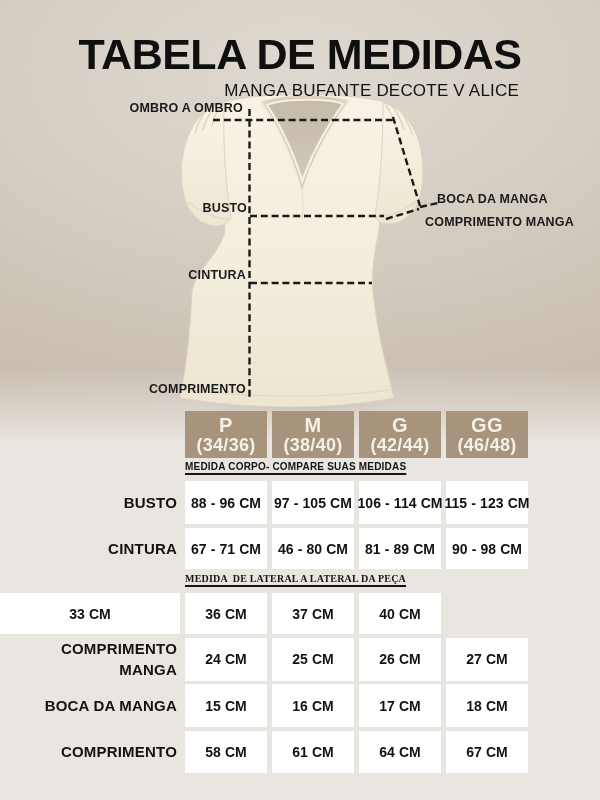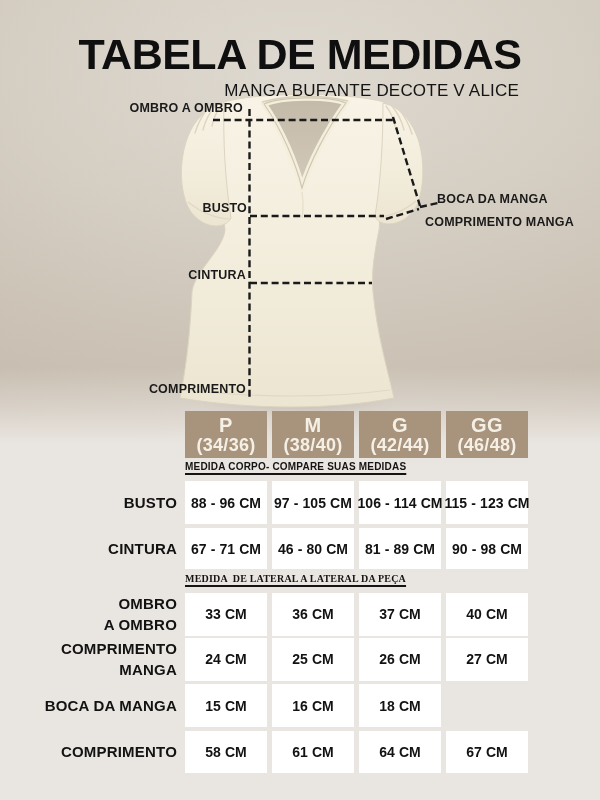--- a/index.html
+++ b/index.html
@@ -201,41 +201,40 @@
     <div class="rlabel">CINTURA</div>
     <div class="cell">67 - 71 CM</div>
     <div class="cell">46 - 80 CM</div>
     <div class="cell">81 - 89 CM</div>
     <div class="cell">90 - 98 CM</div>
   </div>
 
   <div class="sec-title" id="sec2">MEDIDA  DE LATERAL A LATERAL DA PEÇA</div>
 
   <div class="r" id="r-ombro">
-    <div class="rlabel">OMBRO
-A OMBRO</div>
     <div class="cell">33 CM</div>
     <div class="cell">36 CM</div>
     <div class="cell">37 CM</div>
     <div class="cell">40 CM</div>
   </div>
 
   <div class="r" id="r-cmanga">
     <div class="rlabel">COMPRIMENTO
 MANGA</div>
     <div class="cell">24 CM</div>
     <div class="cell">25 CM</div>
     <div class="cell">26 CM</div>
     <div class="cell">27 CM</div>
   </div>
 
   <div class="r" id="r-boca">
     <div class="rlabel">BOCA DA MANGA</div>
     <div class="cell">15 CM</div>
     <div class="cell">16 CM</div>
+    <div class="cell">17 CM</div>
     <div class="cell">18 CM</div>
   </div>
 
   <div class="r" id="r-comp">
     <div class="rlabel">COMPRIMENTO</div>
     <div class="cell">58 CM</div>
     <div class="cell">61 CM</div>
     <div class="cell">64 CM</div>
     <div class="cell">67 CM</div>
   </div>

